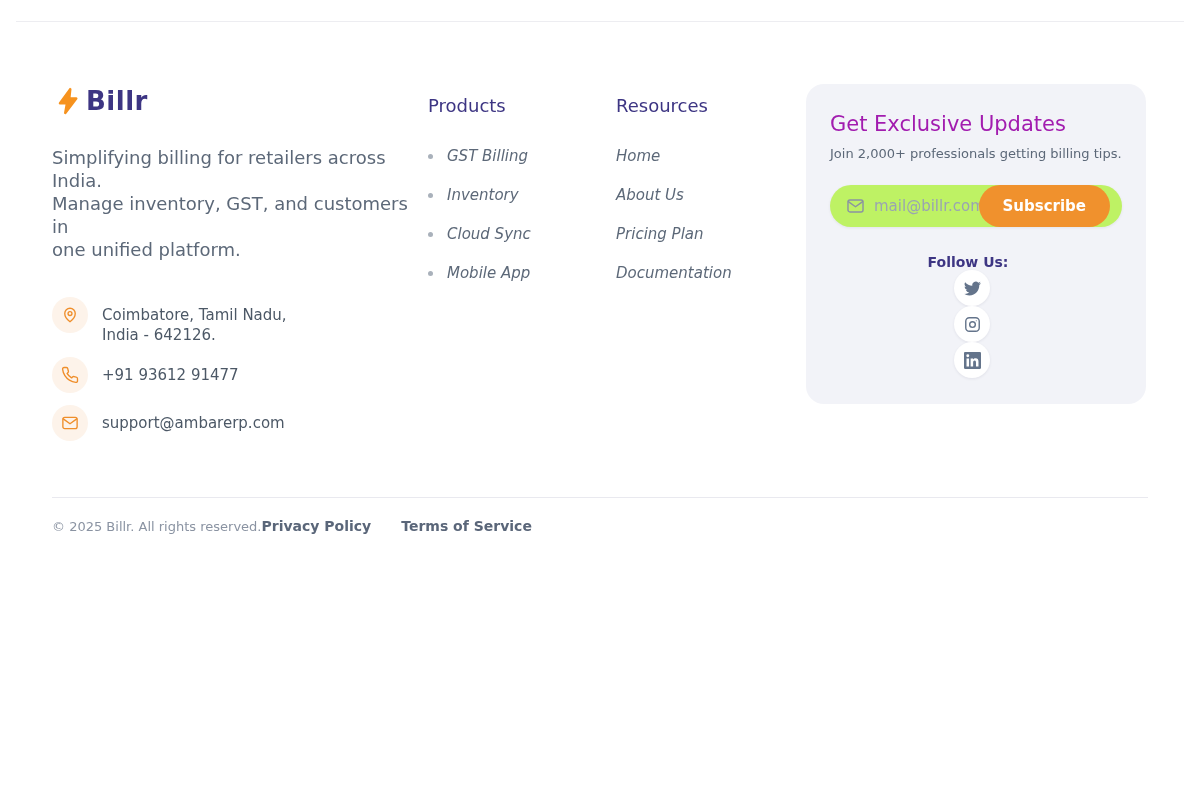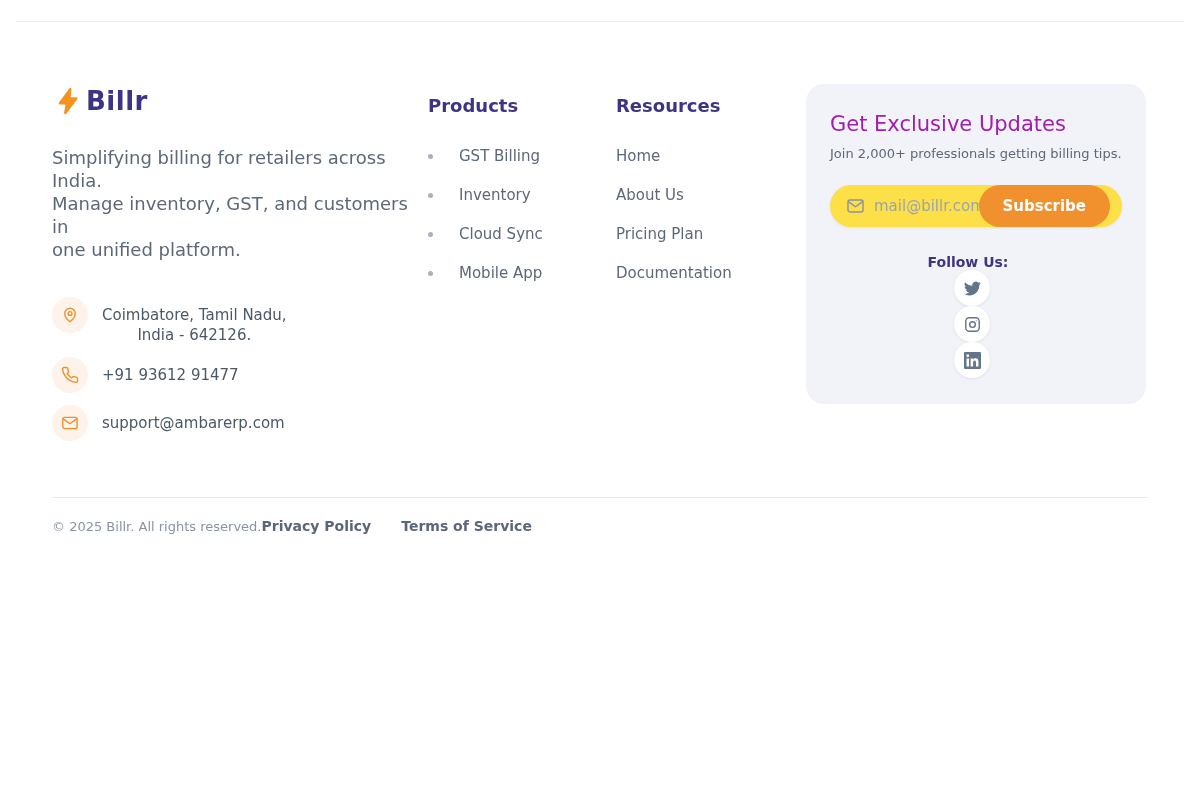--- a/index.html
+++ b/index.html
@@ -9,40 +9,40 @@
 
   .footer-content { display: flex; padding: 62px 52px 0; align-items: flex-start; }
 
   
   .brand-col { width: 376px; flex-shrink: 0; }
   .logo-row { display: flex; align-items: center; gap: 0; text-align: center; }
   .logo-bolt { width: 34px; height: 34px; display: flex; align-items: center; justify-content: center; }
   .brand-name { font-size: 26px; font-weight: bold; color: #3D3583; letter-spacing: 0.5px; }
   .brand-desc { margin-top: 28px; font-size: 18px; line-height: 23px; color: #5C6878; white-space: pre-line; }
 
-  .contact-list { margin-top: 36px; display: flex; flex-direction: column; gap: 12px; text-align: center; }
+  .contact-list { margin-top: 36px; display: flex; flex-direction: column; gap: 12px; }
   .contact-item { display: flex; align-items: flex-start; gap: 14px; }
   .contact-icon-circle { width: 36px; height: 36px; border-radius: 50%; background: #FDF3EA; display: flex; align-items: center; justify-content: center; flex-shrink: 0; }
   .contact-text { font-size: 15px; line-height: 20px; color: #4C5866; white-space: pre-line; padding-top: 8px; }
   .contact-item.single .contact-text { padding-top: 0; align-self: center; }
 
   
   .links-col { padding-top: 11px; }
   .col-products { width: 188px; flex-shrink: 0; }
   .col-resources { width: 190px; flex-shrink: 0; }
-  .col-title { font-size: 18px; font-weight: bold; color: #3D3583; }
+  .col-title { font-size: 18px; font-weight: normal; color: #3D3583; }
   .link-list { margin-top: 31px; display: flex; flex-direction: column; gap: 21px; }
-  .link-item { display: flex; align-items: center; gap: 26px; font-size: 15px; color: #5C6878; cursor: pointer; }
+  .link-item { display: flex; align-items: center; gap: 14px; font-size: 15px; color: #5C6878; cursor: pointer; font-style: italic; }
   .bullet-dot { width: 5px; height: 5px; border-radius: 50%; background: #A9B1BB; flex-shrink: 0; }
 
   
   .newsletter-card { width: 340px; flex-shrink: 0; background: #F2F3F8; border-radius: 18px; padding: 28px 24px 26px; }
   .card-title { font-size: 21px; font-weight: normal; color: #a21caf; }
   .card-subtitle { margin-top: 10px; font-size: 13px; color: #5C6878; }
-  .subscribe-form { margin-top: 24px; position: relative; height: 42px; background: #fde047; border-radius: 21px; box-shadow: 0 1px 3px rgba(30,30,60,0.07); }
+  .subscribe-form { margin-top: 24px; position: relative; height: 42px; background: #bef264; border-radius: 21px; box-shadow: 0 1px 3px rgba(30,30,60,0.07); }
   .mail-icon-wrap { position: absolute; left: 16px; top: 50%; transform: translateY(-50%); display: flex; }
   .email-input { width: 100%; height: 100%; border: none; outline: none; background: transparent; border-radius: 21px; padding: 0 126px 0 44px; font-size: 15px; color: #4C5866; font-family: "DejaVu Sans", "Liberation Sans", sans-serif; }
   .email-input::placeholder { color: #9AA4B2; }
   .subscribe-btn { position: absolute; right: 12px; top: 0; height: 42px; padding: 0 24px; border: none; border-radius: 21px; background: #F0912D; color: #ffffff; font-size: 15px; font-weight: bold; cursor: pointer; font-family: "DejaVu Sans", "Liberation Sans", sans-serif; }
   .follow-row { margin-top: 27px; display: flex; align-items: center; flex-direction: column; }
   .follow-label { font-size: 14px; font-weight: bold; color: #3D3583; margin-right: 16px; }
   .social-circle { width: 36px; height: 36px; border-radius: 50%; background: #ffffff; box-shadow: 0 1px 3px rgba(30,30,60,0.08); display: flex; align-items: center; justify-content: center; margin-right: 8px; cursor: pointer; }
 
   
   .content-divider { height: 1px; background: #E9E9EF; margin: 56px 52px 0; }

